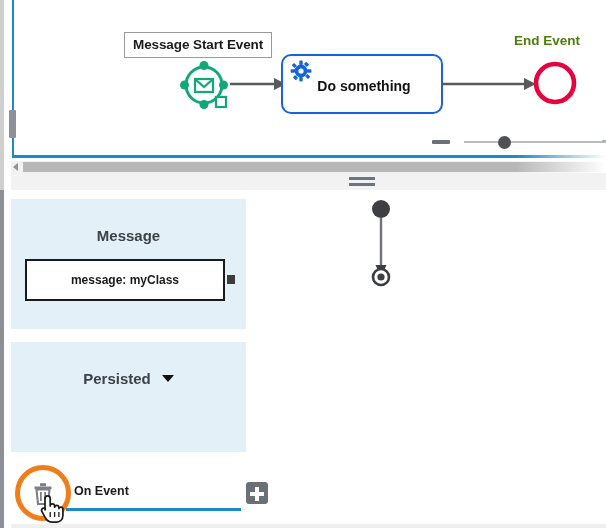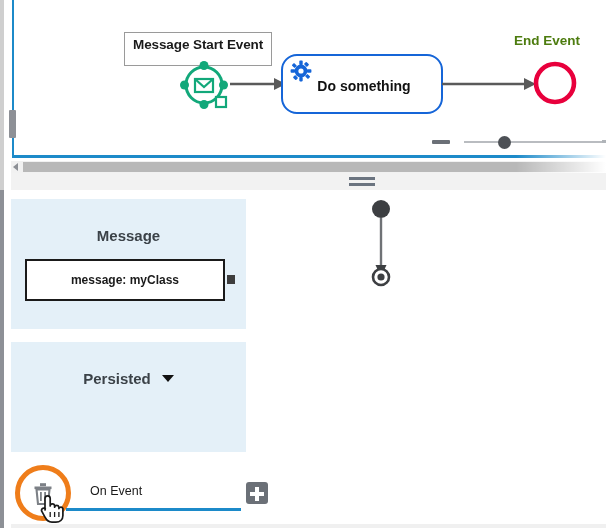--- a/index.html
+++ b/index.html
@@ -21,34 +21,34 @@
   }
   .diagram-canvas{position:absolute;left:0;top:0;width:597px;height:155px;overflow:hidden;}
 
   
   .vscroll-track{position:absolute;left:4px;top:0;width:8px;height:158px;background:#ffffff;}
   .vscroll-thumb{position:absolute;left:5px;top:110px;width:7px;height:28px;background:#8d9096;border-radius:1px;}
 
   
   .lbl-start{
     position:absolute;left:110px;top:32px;
-    padding:4px 8px 13px 8px;
+    padding:4px 8px 5px 8px;
     background:#ffffff;border:1px solid #9a9a9a;
     font-size:13.5px;font-weight:bold;color:#1a1a1a;
     white-space:nowrap;letter-spacing:-0.1px;
   }
   .lbl-end{
     position:absolute;left:500px;top:33px;
     font-size:13.5px;font-weight:bold;color:#4d7c0f;white-space:nowrap;
   }
 
   .start-event{position:absolute;left:163px;top:58px;width:54px;height:54px;}
   .task-node{
     position:absolute;left:267px;top:54px;width:162px;height:60px;
-    background:#ffffff;border:2px solid #1565d8;border-radius:16px;
+    background:#ffffff;border:2px solid #1565d8;border-radius:10px;
     box-sizing:border-box;
   }
   .task-gear{position:absolute;left:7px;top:4px;width:22px;height:22px;}
   .task-label{
     position:absolute;left:0;top:0;width:162px;height:60px;
     display:flex;align-items:center;justify-content:center;
     font-size:14px;font-weight:bold;color:#111;
   }
   .end-event{position:absolute;left:518px;top:60px;width:46px;height:46px;}
   .flow-1{position:absolute;left:216px;top:76px;width:56px;height:16px;}
@@ -111,21 +111,21 @@
 
   
   .toolbar{position:absolute;left:0px;top:283px;width:595px;height:55px;background:#ffffff;}
   .highlight-ring{
     position:absolute;left:4px;top:-8px;width:56px;height:56px;
     border:5px solid #ef7d1a;border-radius:50%;box-sizing:border-box;background:transparent;
   }
   .trash-icon{position:absolute;left:18px;top:6px;width:28px;height:28px;}
   .cursor-hand{position:absolute;left:26px;top:18px;width:28px;height:33px;}
   .on-event-field{position:absolute;left:55px;top:11px;width:175px;height:24px;border-bottom:3px solid #1c8ac9;}
-  .on-event-label{position:absolute;left:24px;top:0px;font-size:12.5px;font-weight:normal;color:#1a1a1a;}
+  .on-event-label{position:absolute;left:8px;top:0px;font-size:12.5px;font-weight:bold;color:#1a1a1a;}
   .plus-btn{
     position:absolute;left:235px;top:9px;width:22px;height:22px;background:#6b7077;border-radius:3px;
   }
   .plus-btn:before,.plus-btn:after{content:"";position:absolute;background:#ffffff;}
   .plus-btn:before{left:4px;top:9.5px;width:14px;height:4px;}
   .plus-btn:after{left:9px;top:4.5px;width:4px;height:14px;}
   .bottom-edge{position:absolute;left:11px;top:524px;width:595px;height:4px;background:#f0f0f0;}
 </style>
 </head>
 <body>

